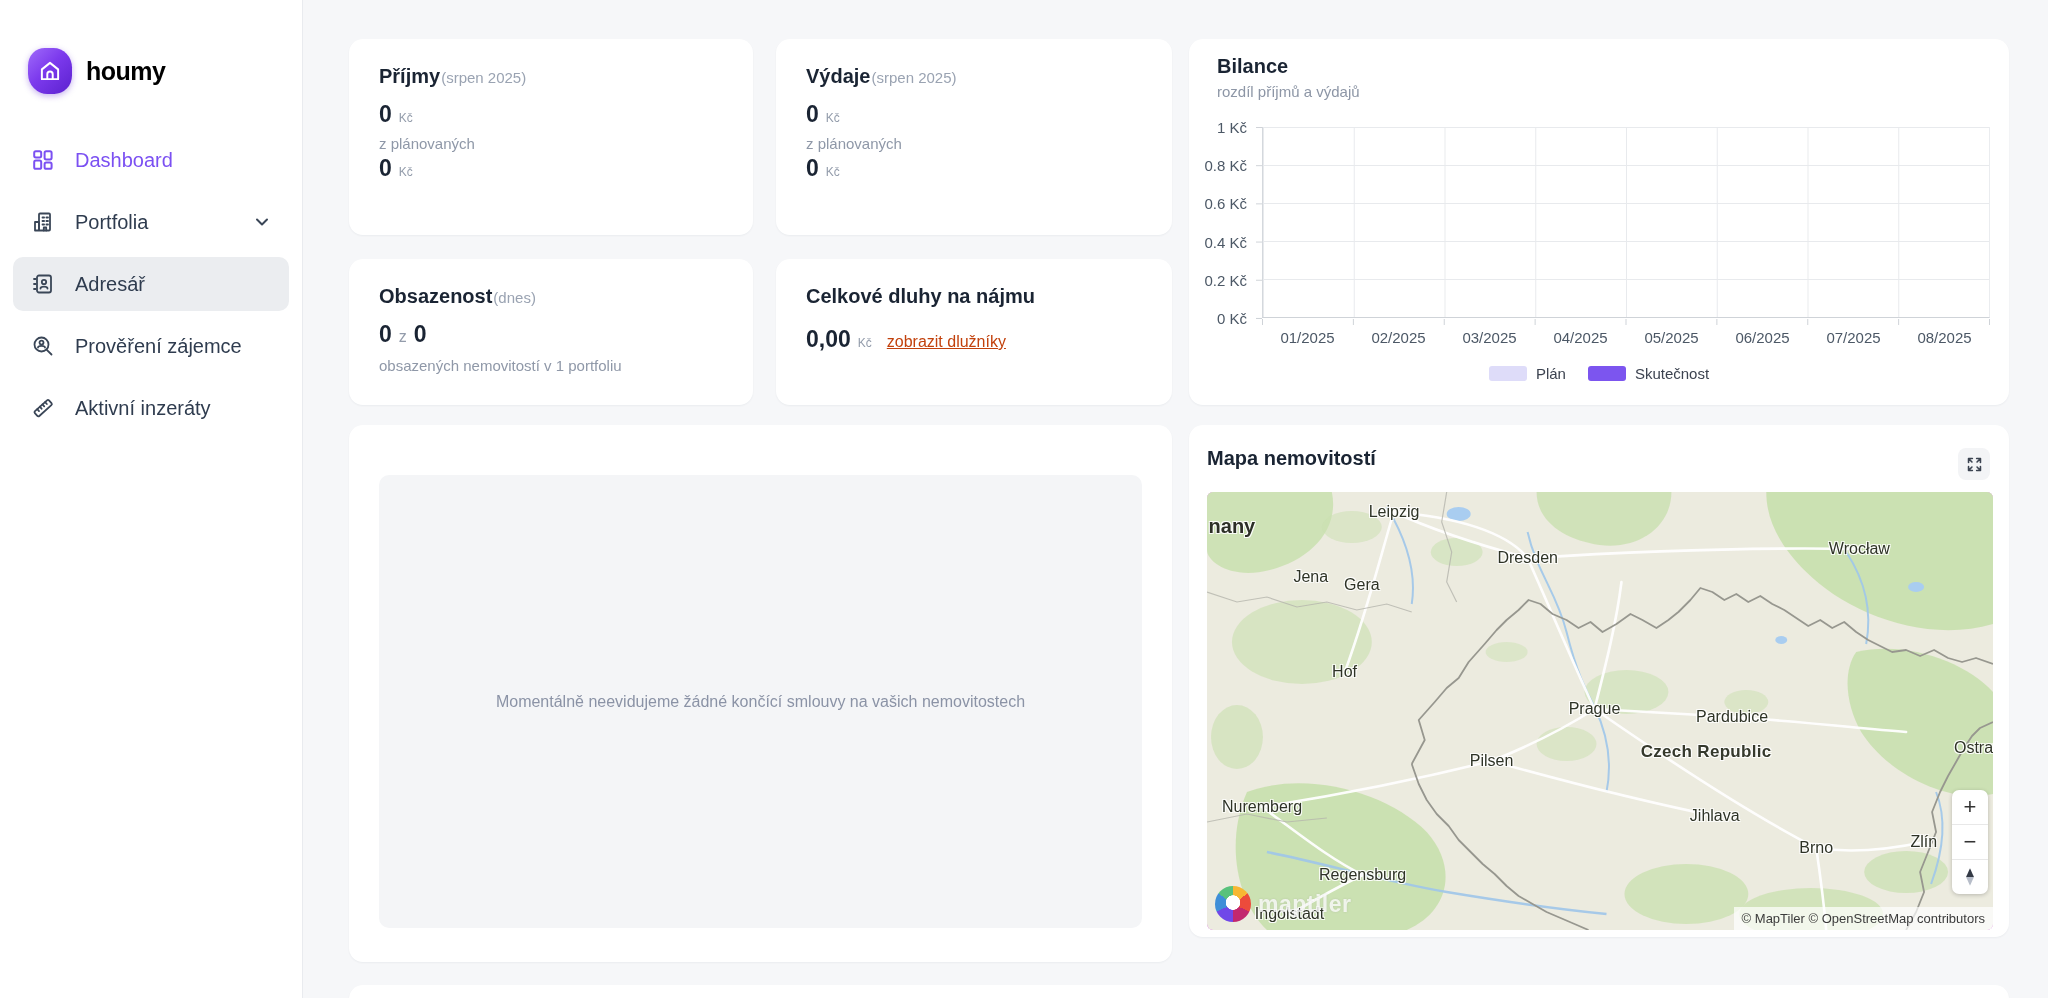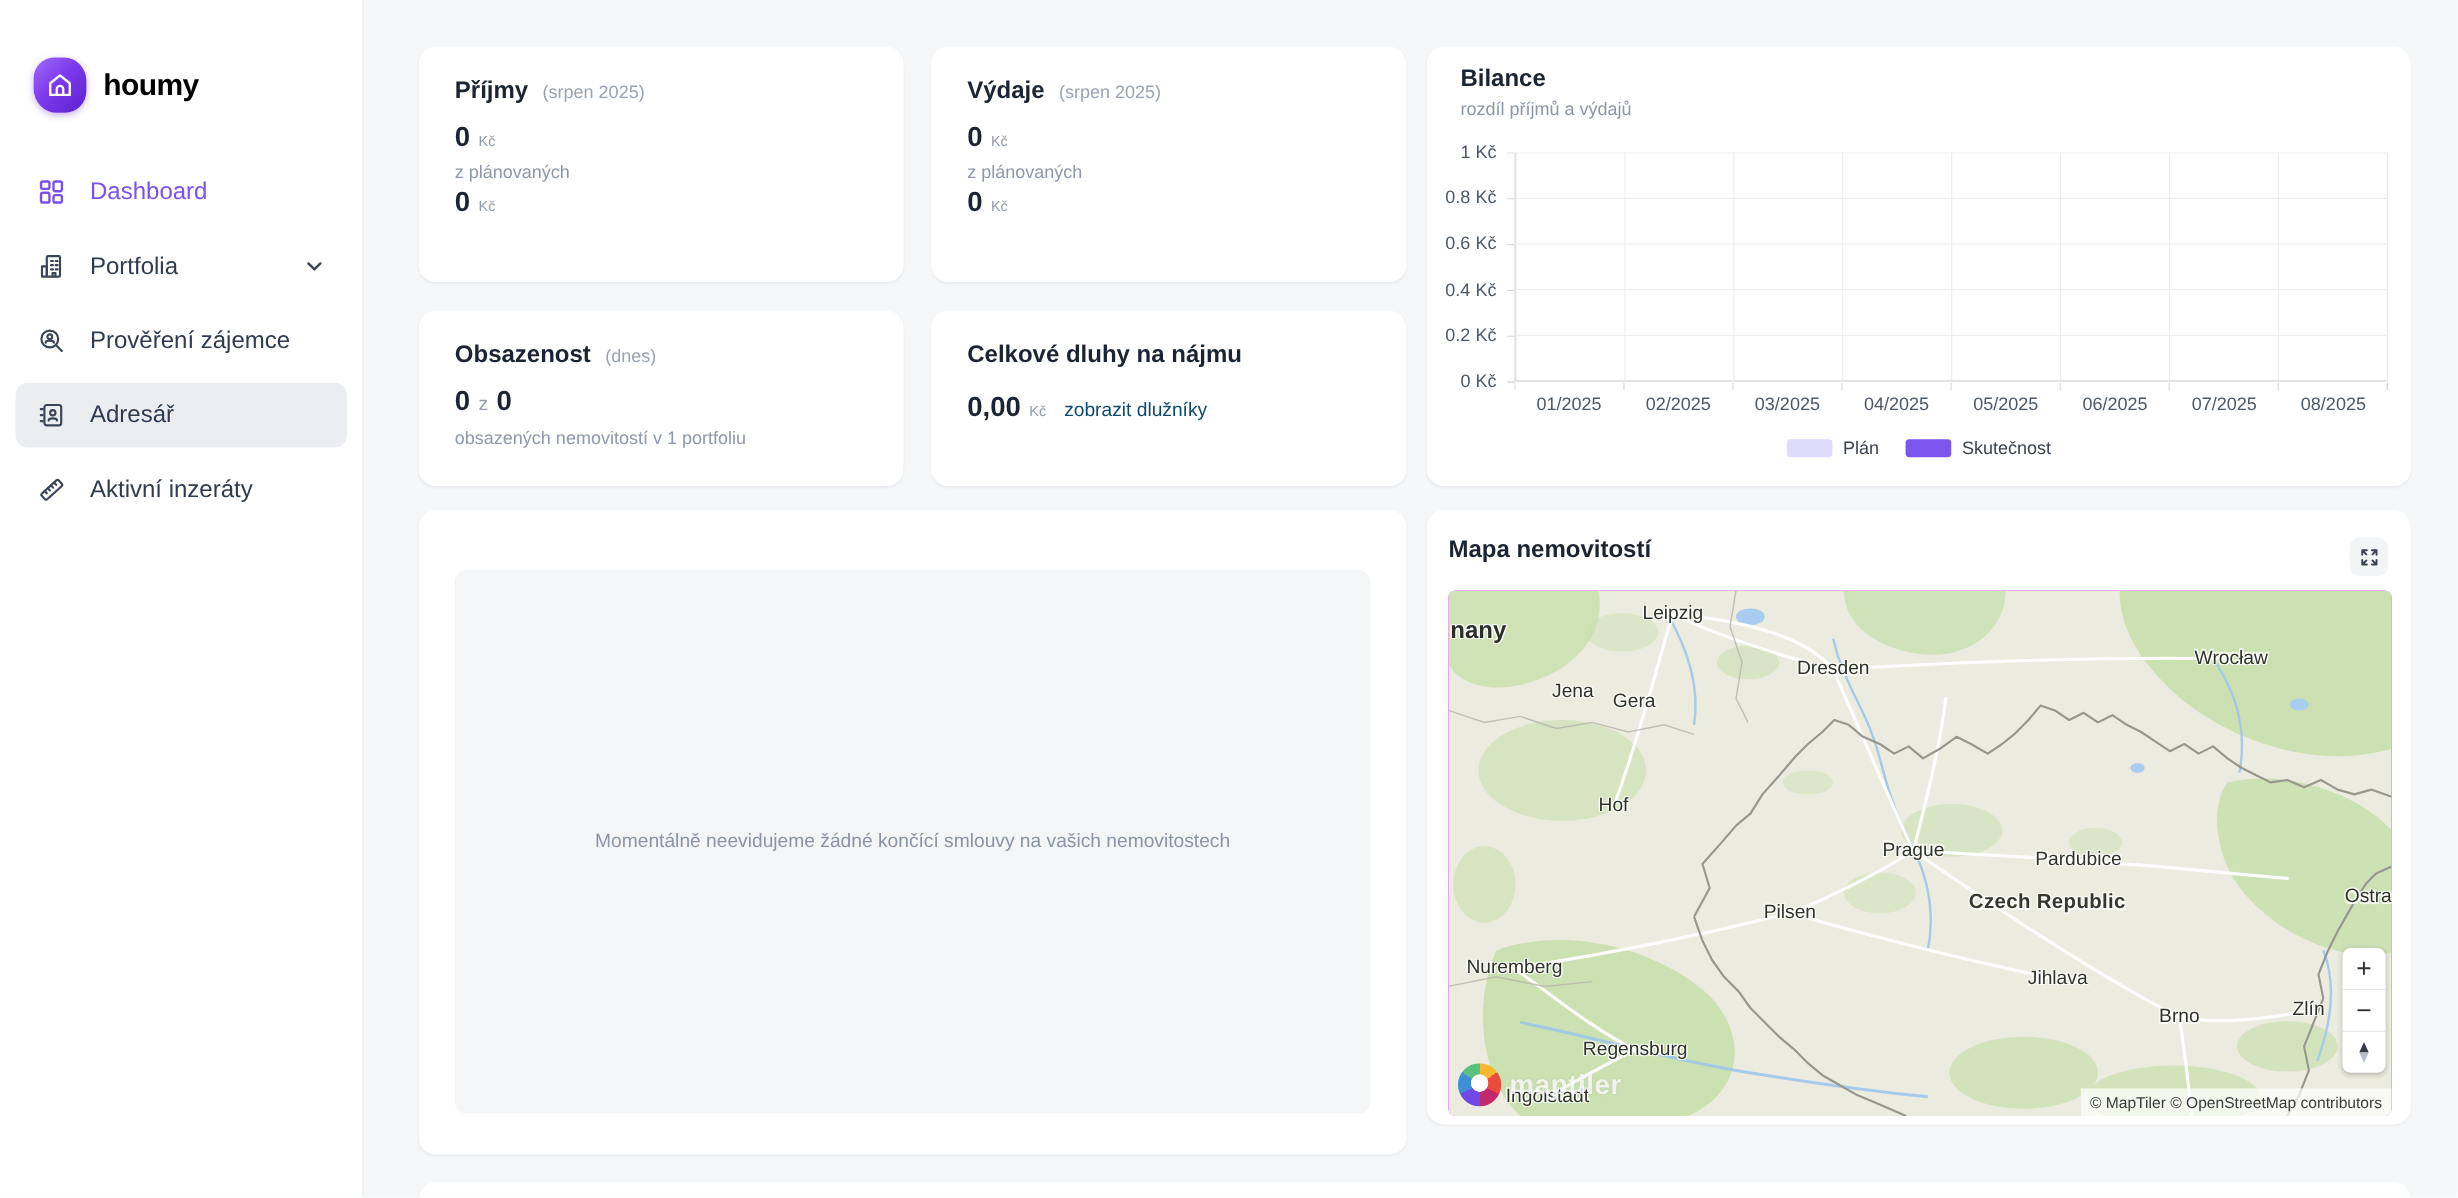--- a/index.html
+++ b/index.html
@@ -28,30 +28,30 @@
   .row-top{margin-bottom:24px;}
   .row-top .card{height:196px;padding:26px 30px;}
   .row-mid{margin-bottom:20px;}
   .row-mid .card{height:146px;padding:26px 30px;}
   .card-contracts{height:537px;padding:28px 30px 34px;display:flex;flex-direction:column;}
   .card-balance{height:366px;margin-bottom:20px;position:relative;}
   .card-map{height:512px;position:relative;}
   .bottom-sliver{margin-top:23px;height:40px;border-radius:14px 14px 0 0;background:#fff;box-shadow:0 1px 2px rgba(20,30,55,.05);}
 
   .card-title{font-size:20px;font-weight:bold;color:#1a2433;}
-  .title-row{display:flex;align-items:baseline;gap:12px;}
+  .title-row{display:flex;align-items:baseline;gap:1px;}
   .period{font-size:15px;color:#9aa3b2;}
   .value-row{margin-top:13px;display:flex;align-items:baseline;gap:7px;}
   .big-num{font-size:23px;font-weight:bold;color:#1a2433;}
   .cur{font-size:12px;color:#939cab;}
   .muted{font-size:15px;color:#8f98a8;}
   .planned-label{margin-top:7px;}
   .value-row.tight{margin-top:3px;}
   .sep{font-size:16px;color:#939cab;}
-  .debt-link{font-size:16px;color:#0c4a6e;margin-left:8px;cursor:pointer;}
+  .debt-link{font-size:16px;color:#c2410c;text-decoration:underline;margin-left:8px;cursor:pointer;}
   .occ-sub{margin-top:9px;}
 
   
   .empty-panel{margin-top:22px;flex:1;background:#f4f5f7;border-radius:10px;display:flex;align-items:center;justify-content:center;}
   .empty-text{font-size:16px;color:#8b93a6;}
 
   
   .bal-head{position:absolute;left:28px;top:16px;}
   .bal-sub{font-size:15px;color:#8d96a6;margin-top:5px;}
   .plot{position:absolute;left:73px;right:19px;top:88px;bottom:87px;
@@ -131,42 +131,42 @@
           </svg>
         </span>
         <span>Portfolia</span>
         <span class="nicon chev">
           <svg width="20" height="20" viewBox="0 0 20 20" fill="none" stroke="#3a4657" stroke-width="2" stroke-linecap="round" stroke-linejoin="round">
             <path d="M5 7.5 L10 12.5 L15 7.5"></path>
           </svg>
         </span>
       </div>
 
+      <div class="nav-item selected">
+        <span class="nicon">
+          <svg width="24" height="24" viewBox="0 0 24 24" fill="none" stroke="#3a4657" stroke-width="1.8" stroke-linecap="round" stroke-linejoin="round">
+            <rect x="6" y="3.5" width="14" height="17" rx="2"></rect>
+            <circle cx="13" cy="10" r="2.2"></circle>
+            <path d="M9.5 16.5 c0-2.4 7-2.4 7 0"></path>
+            <path d="M3 7 h1.6 M3 12 h1.6 M3 17 h1.6"></path>
+          </svg>
+        </span>
+        <span>Adresář</span>
+      </div>
+
       <div class="nav-item">
         <span class="nicon">
           <svg width="24" height="24" viewBox="0 0 24 24" fill="none" stroke="#3a4657" stroke-width="1.8" stroke-linecap="round" stroke-linejoin="round">
             <circle cx="10.5" cy="10.5" r="7"></circle>
             <path d="M15.8 15.8 L20.5 20.5"></path>
             <circle cx="10.5" cy="8.6" r="2"></circle>
             <path d="M7 13.6 c0-2.3 7-2.3 7 0"></path>
           </svg>
         </span>
         <span>Prověření zájemce</span>
-      </div>
-
-      <div class="nav-item selected">
-        <span class="nicon">
-          <svg width="24" height="24" viewBox="0 0 24 24" fill="none" stroke="#3a4657" stroke-width="1.8" stroke-linecap="round" stroke-linejoin="round">
-            <rect x="6" y="3.5" width="14" height="17" rx="2"></rect>
-            <circle cx="13" cy="10" r="2.2"></circle>
-            <path d="M9.5 16.5 c0-2.4 7-2.4 7 0"></path>
-            <path d="M3 7 h1.6 M3 12 h1.6 M3 17 h1.6"></path>
-          </svg>
-        </span>
-        <span>Adresář</span>
       </div>
 
       <div class="nav-item">
         <span class="nicon">
           <svg width="24" height="24" viewBox="0 0 24 24" fill="none" stroke="#3a4657" stroke-width="1.8" stroke-linecap="round" stroke-linejoin="round">
             <g transform="rotate(-42 12 12)">
               <rect x="2.5" y="9" width="19" height="6.5" rx="1.4"></rect>
               <path d="M7 9 v2.6 M10.5 9 v2.6 M14 9 v2.6 M17.5 9 v2.6"></path>
             </g>
           </svg>

